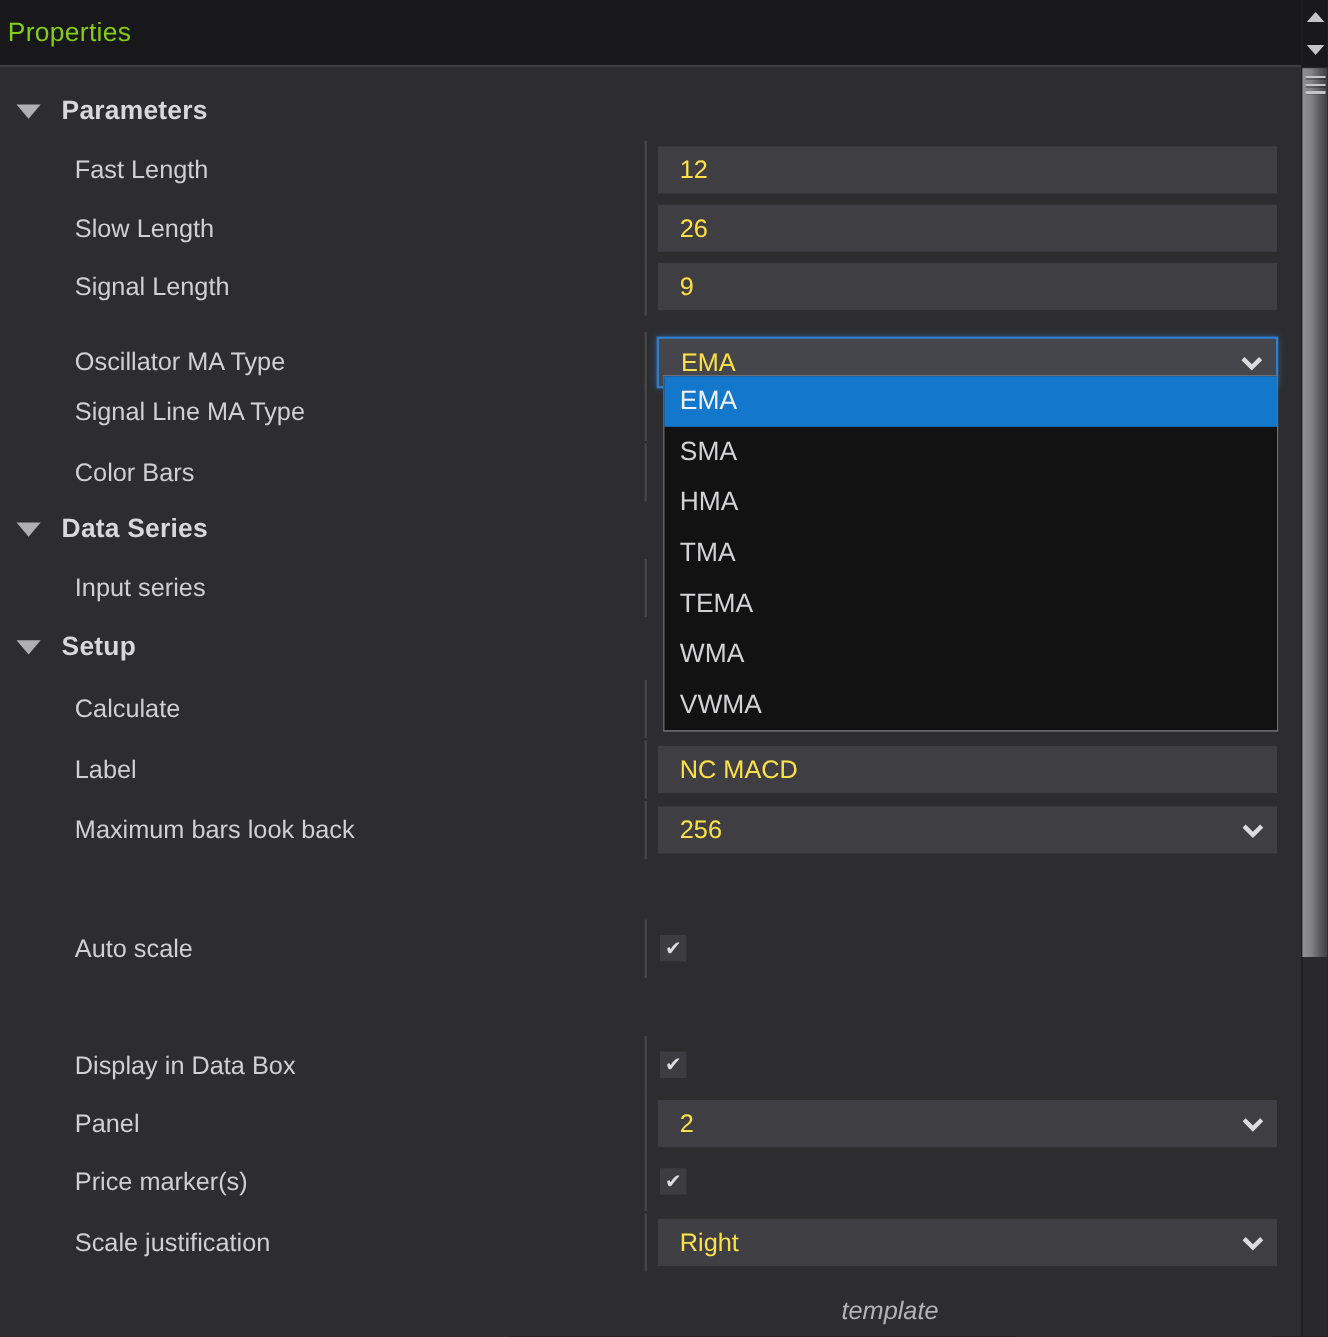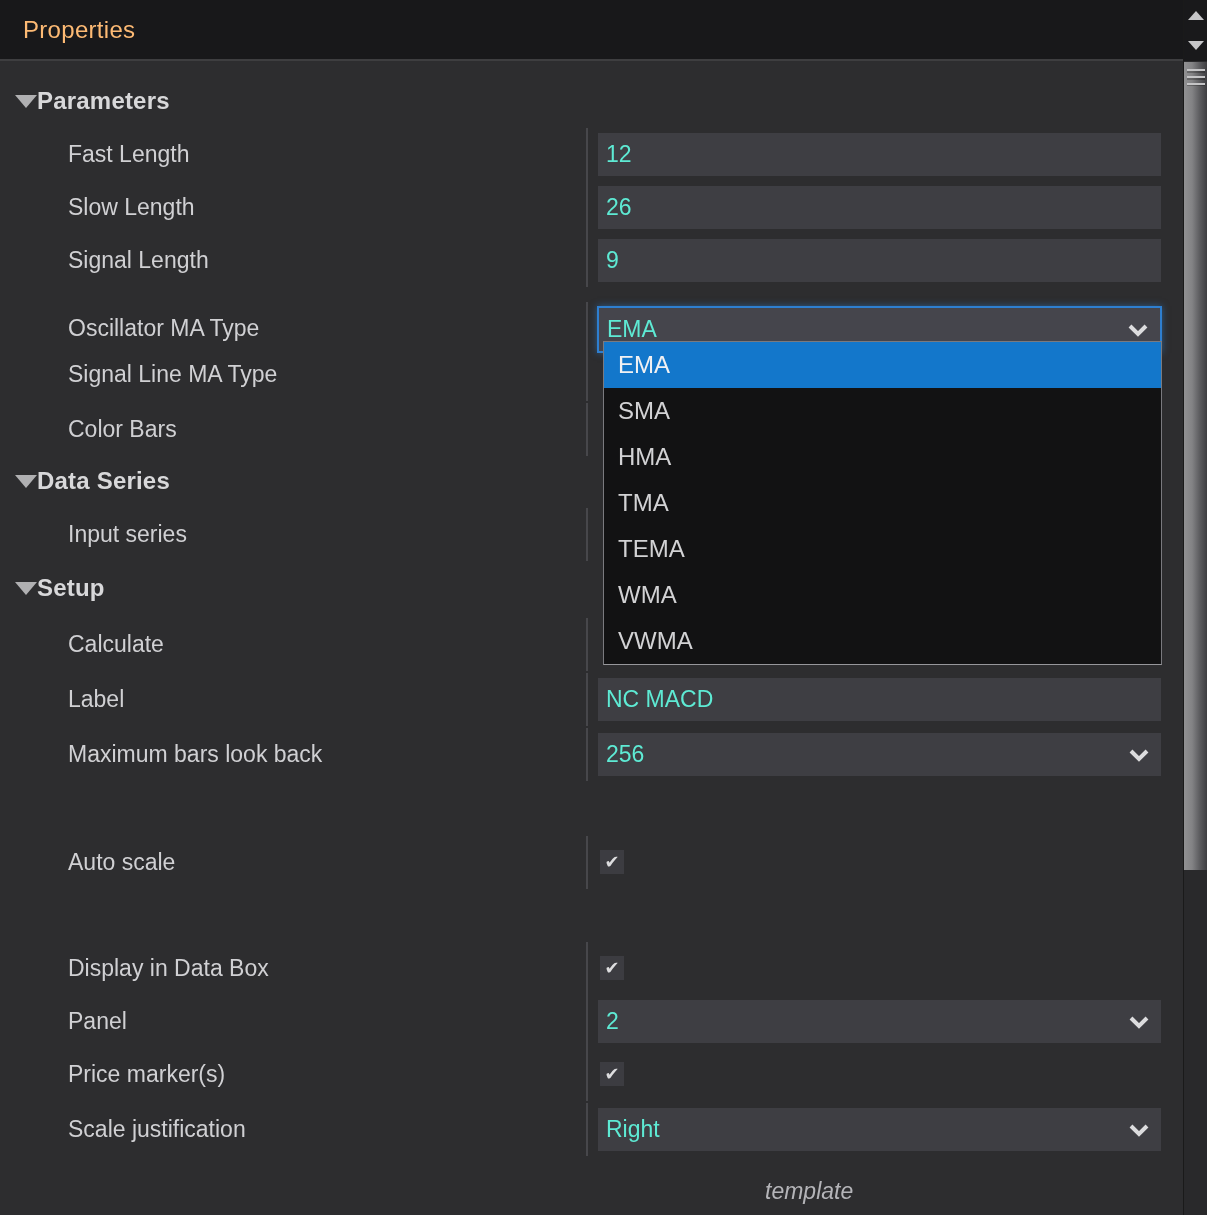--- a/index.html
+++ b/index.html
@@ -9,21 +9,21 @@
     background:#2d2d2f; overflow:hidden;
     font-family:"Liberation Sans", sans-serif;
     color:#d2d2d4;
   }
   
   .titlebar {
     position:absolute; left:0; top:0; width:1183px; height:61px;
     background:#18181a; border-bottom:2px solid #3e3e40;
     display:flex; align-items:center;
   }
-  .titlebar .title { font-size:24px; color:#fdba74; padding-left:23px; letter-spacing:0.3px; }
+  .titlebar .title { font-size:24px; color:#84cc16; padding-left:7px; letter-spacing:0.3px; }
   
   .scrollcol {
     position:absolute; right:0; top:0; width:24px; height:1215px;
     background:#29292b; border-left:1px solid #1a1a1a;
   }
   .scroll-btnbox { position:absolute; top:0; left:0; width:100%; height:61px; background:#19191b; }
   .scroll-btn { position:absolute; left:0; width:100%; height:29px; display:flex; align-items:center; justify-content:center; cursor:pointer; }
   .scroll-btn.up { top:1px; } .scroll-btn.down { top:31px; }
   .tri-up   { width:0; height:0; border-left:8px solid transparent; border-right:8px solid transparent; border-bottom:9px solid #c6c6c8; }
   .tri-down-sm { width:0; height:0; border-left:8px solid transparent; border-right:8px solid transparent; border-top:9px solid #c6c6c8; }
@@ -36,32 +36,32 @@
     margin:7px auto 0 auto; width:18px; height:17px;
     background:repeating-linear-gradient(to bottom,#c4c4c6 0 2px,rgba(0,0,0,0.25) 2px 4px,transparent 4px 7px);
   }
   
   .section { position:absolute; left:0; width:1183px; height:46px; display:flex; align-items:center; cursor:default; }
   .tri-expand {
     width:0; height:0; margin-left:15px;
     border-left:11px solid transparent; border-right:11px solid transparent;
     border-top:13px solid #b0b0b2;
   }
-  .section-title { font-size:24px; font-weight:bold; color:#d8d8da; letter-spacing:0.2px; }
+  .section-title { font-size:24px; font-weight:bold; color:#d8d8da; margin-left:19px; letter-spacing:0.2px; }
   .row { position:absolute; left:0; width:1183px; height:53px; }
   .row::before { content:""; position:absolute; left:586px; top:0; bottom:0; width:2px; background:#47474b; }
   .rlabel {
     position:absolute; left:68px; top:0; height:53px; line-height:53px;
     font-size:23px; color:#d0d0d3; white-space:nowrap;
   }
   .field {
     position:absolute; left:598px; top:5px; width:563px; height:43px;
     background:#3e3e43; display:flex; align-items:center;
   }
-  .fval { font-size:23px; color:#5eead4; padding-left:8px; white-space:nowrap; }
+  .fval { font-size:23px; color:#fde047; padding-left:20px; white-space:nowrap; }
   .chev { position:absolute; right:12px; top:50%; margin-top:-6px; }
   .combo {
     position:absolute; left:597px; top:4px; width:565px; height:47px;
     background:#45454c; border:2px solid #2e7fd0;
     box-shadow:0 0 7px rgba(46,127,208,0.55);
     display:flex; align-items:center;
   }
   .checkbox {
     position:absolute; left:600px; top:14px; width:24px; height:24px;
     background:#3c3c41; display:flex; align-items:center; justify-content:center;

